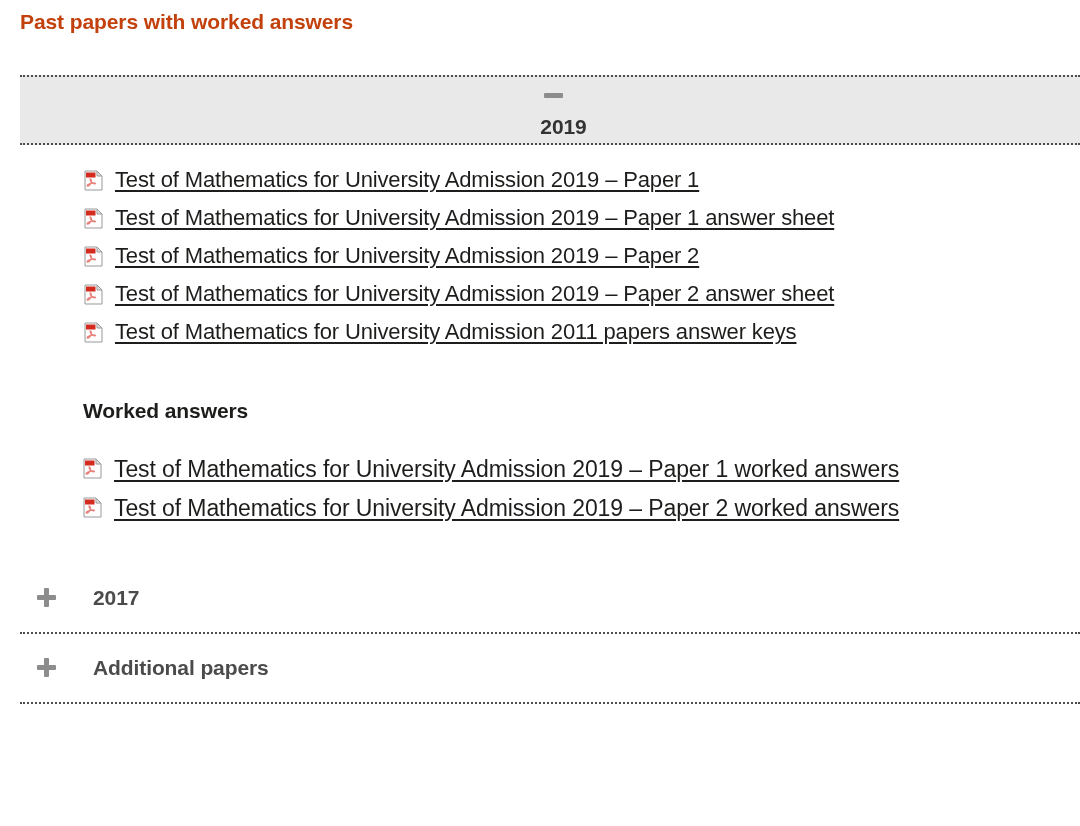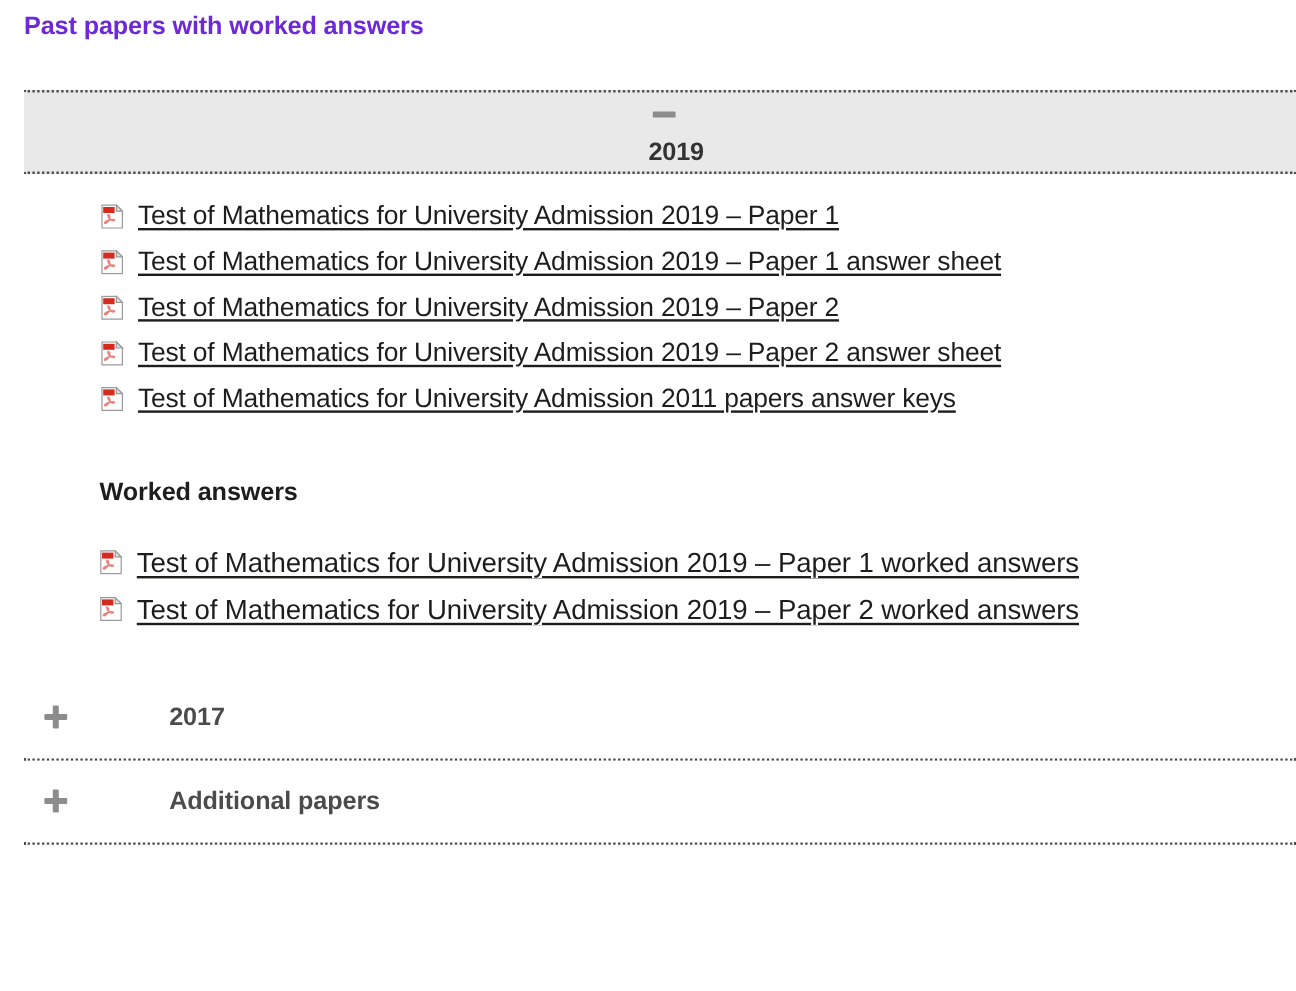--- a/index.html
+++ b/index.html
@@ -23,21 +23,21 @@
     background: #ffffff;
   }
 
   
   .page-title {
     position: absolute;
     left: 20px;
     top: 8px;
     font-size: 21px;
     font-weight: bold;
-    color: #6d28d9;
+    color: #c2410c;
     letter-spacing: -0.1px;
     line-height: 28px;
     white-space: nowrap;
   }
 
   
   .accordion {
     position: absolute;
     left: 20px;
     top: 75px;
@@ -54,21 +54,21 @@
     background: #ffffff;
     cursor: pointer;
     display: flex;
     align-items: center;
   }
   .acc-header.open {
     background: #e9e9e9;
     border-bottom: 2px dotted #4d4d4d;
     flex-direction: column;
   }
-  .acc-header.no-top { border-top: none; gap: 48px; }
+  .acc-header.no-top { border-top: none; }
 
   .acc-toggle-icon {
     position: relative;
     width: 38px;
     height: 38px;
     margin-left: 8px;
     flex: 0 0 38px;
   }
   .acc-toggle-icon .bar-h,
   .acc-toggle-icon .bar-v {

